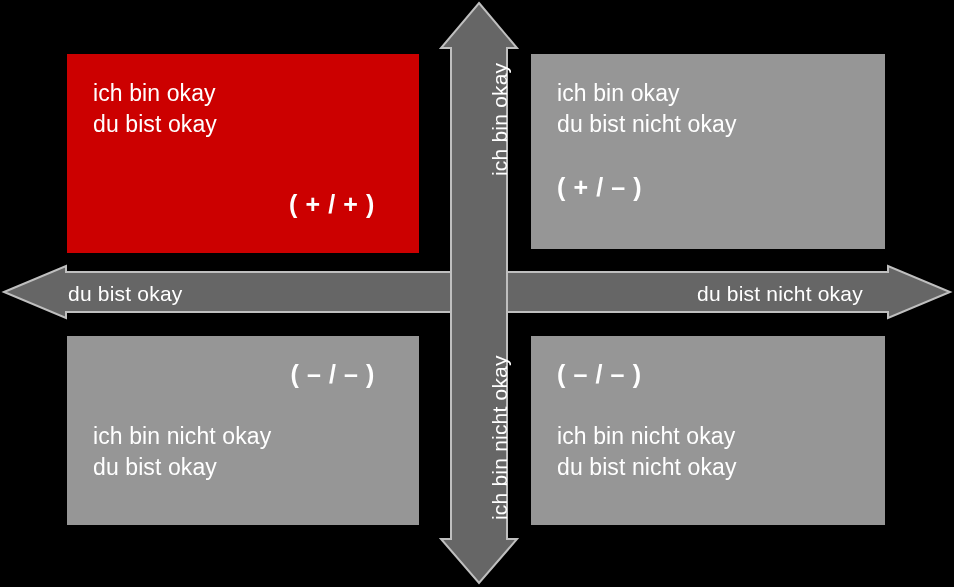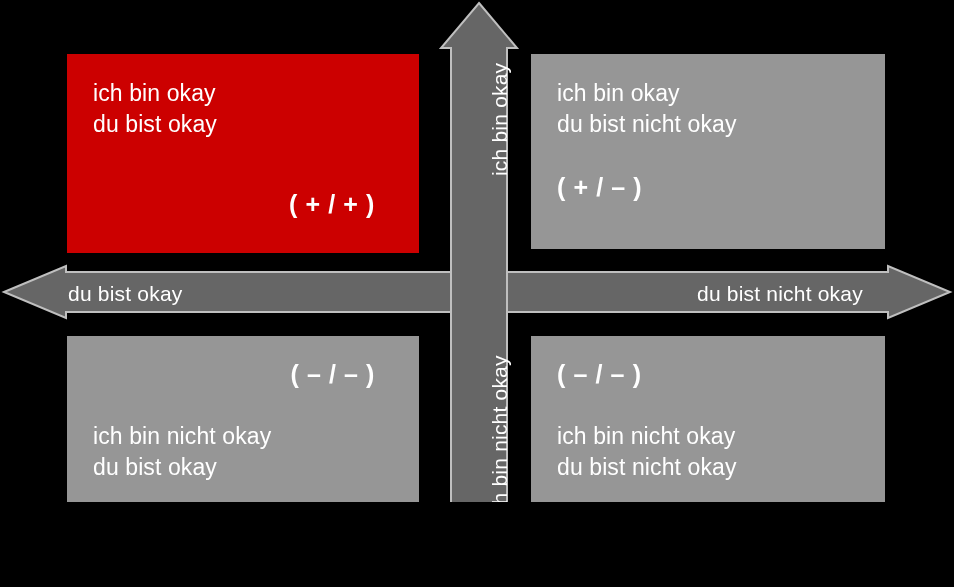--- a/index.html
+++ b/index.html
@@ -6,21 +6,21 @@
     margin: 0;
     padding: 0;
     background: #000000;
   }
   body {
     font-family: "Liberation Sans", sans-serif;
   }
   #stage {
     position: relative;
     width: 954px;
-    height: 502px;
+    height: 587px;
     background: #000000;
     overflow: hidden;
   }
 
   
   .axis-svg {
     position: absolute;
     left: 0;
     top: 0;
     width: 954px;

